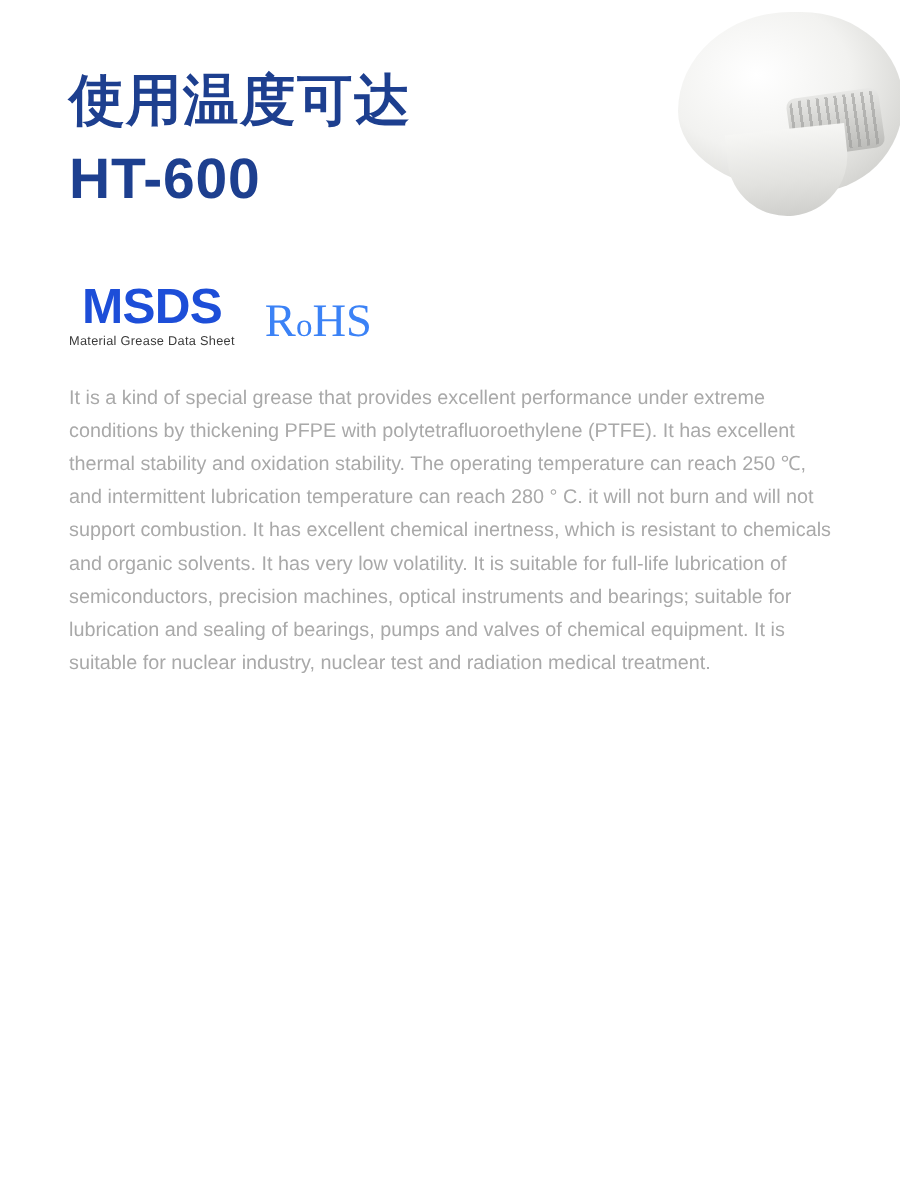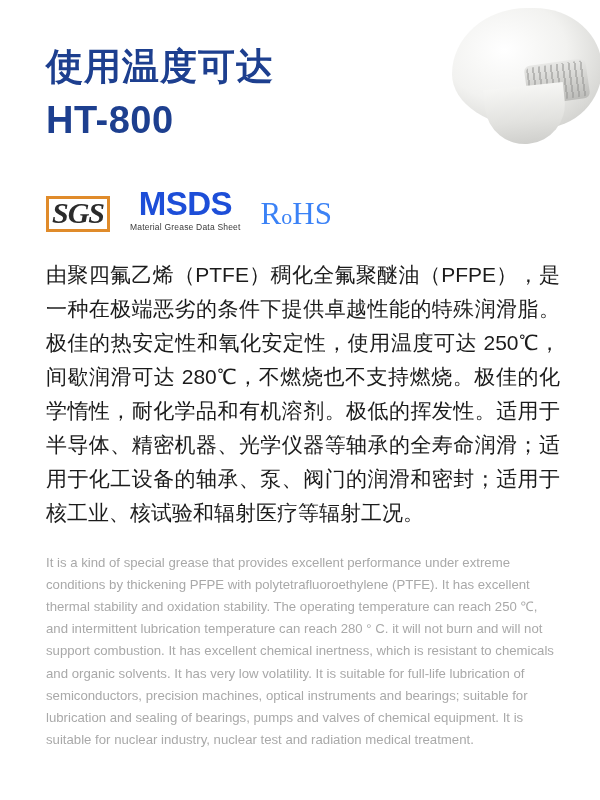--- a/index.html
+++ b/index.html
@@ -204,42 +204,34 @@
   <div class="product-photo">
     <div class="tube-body"></div>
     <div class="tube-neck"></div>
     <div class="tube-ridges"></div>
     <div class="tube-cap"></div>
   </div>
 
   <div class="content">
 
     <h1 class="title-cn">使用温度可达</h1>
-    <div class="title-model">HT-800</div>
+    <div class="title-model">HT-600</div>
 
 
     <div class="cert-row">
 
-      <div class="sgs-badge">
-        <span class="sgs-bar-top"></span>
-        <span class="sgs-bar-bottom"></span>
-        <span class="sgs-tick-l"></span>
-        <span class="sgs-tick-r"></span>
-        <span class="sgs-text">SGS</span>
-      </div>
 
       <div class="msds-badge">
         <div class="msds-text">MSDS</div>
         <div class="msds-sub">Material Grease Data Sheet</div>
       </div>
 
       <div class="rohs-badge">
         <span>R</span><span class="small-o">o</span><span>HS</span>
       </div>
 
     </div>
 
-    <p class="body-cn">由聚四氟乙烯（PTFE）稠化全氟聚醚油（PFPE），是一种在极端恶劣的条件下提供卓越性能的特殊润滑脂。极佳的热安定性和氧化安定性，使用温度可达 250℃，间歇润滑可达 280℃，不燃烧也不支持燃烧。极佳的化学惰性，耐化学品和有机溶剂。极低的挥发性。适用于半导体、精密机器、光学仪器等轴承的全寿命润滑；适用于化工设备的轴承、泵、阀门的润滑和密封；适用于核工业、核试验和辐射医疗等辐射工况。</p>
 
     <p class="body-en">It is a kind of special grease that provides excellent performance under extreme conditions by thickening PFPE with polytetrafluoroethylene (PTFE). It has excellent thermal stability and oxidation stability. The operating temperature can reach 250 ℃, and intermittent lubrication temperature can reach 280 ° C. it will not burn and will not support combustion. It has excellent chemical inertness, which is resistant to chemicals and organic solvents. It has very low volatility. It is suitable for full-life lubrication of semiconductors, precision machines, optical instruments and bearings; suitable for lubrication and sealing of bearings, pumps and valves of chemical equipment. It is suitable for nuclear industry, nuclear test and radiation medical treatment.</p>
 
   </div>
 </div>
 
 </body></html>

